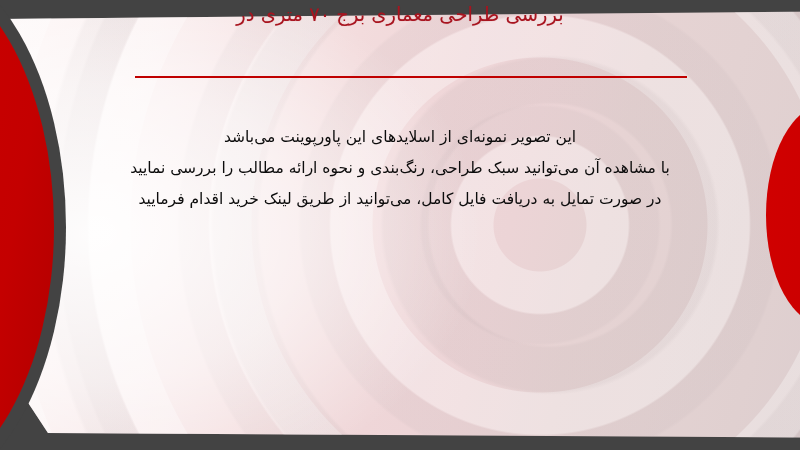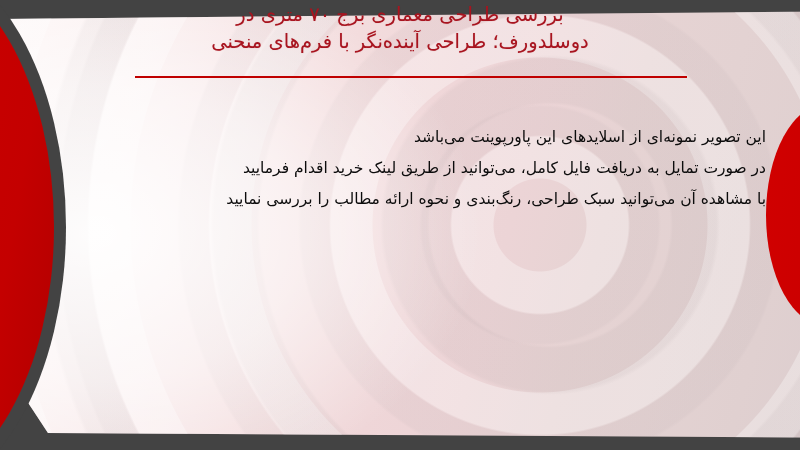--- a/index.html
+++ b/index.html
@@ -176,21 +176,21 @@
     height: 2px;
     background: #c00000;
     z-index: 8;
   }
 
   .body-block {
     position: absolute;
     left: 0;
     right: 0;
     top: 122px;
-    text-align: right;
+    text-align: center;
     color: #0c0c0c;
     font-size: 15.5px;
     line-height: 31px;
     font-weight: 400;
     padding: 0 34px;
   }
   .body-line {
     white-space: nowrap;
   }
 </style>
@@ -209,25 +209,24 @@
 
   <div class="left-lens-border"></div>
   <div class="left-lens"></div>
 
   <div class="right-ellipse"></div>
 
   <div class="content">
 
     <div class="title-block">
       <div class="title-line">بررسی طراحی معماری برج ۷۰ متری در</div>
-      <div class="title-line">دوسلدورف؛ طراحی آینده‌نگر با فرم‌های منحنی</div>
     </div>
 
     <div class="title-rule"></div>
 
     <div class="body-block">
       <div class="body-line">این تصویر نمونه‌ای از اسلایدهای این پاورپوینت می‌باشد</div>
+      <div class="body-line">با مشاهده آن می‌توانید سبک طراحی، رنگ‌بندی و نحوه ارائه مطالب را بررسی نمایید</div>
       <div class="body-line">در صورت تمایل به دریافت فایل کامل، می‌توانید از طریق لینک خرید اقدام فرمایید</div>
-      <div class="body-line">با مشاهده آن می‌توانید سبک طراحی، رنگ‌بندی و نحوه ارائه مطالب را بررسی نمایید</div>
     </div>
 
   </div>
 </div>
 
 </body></html>

